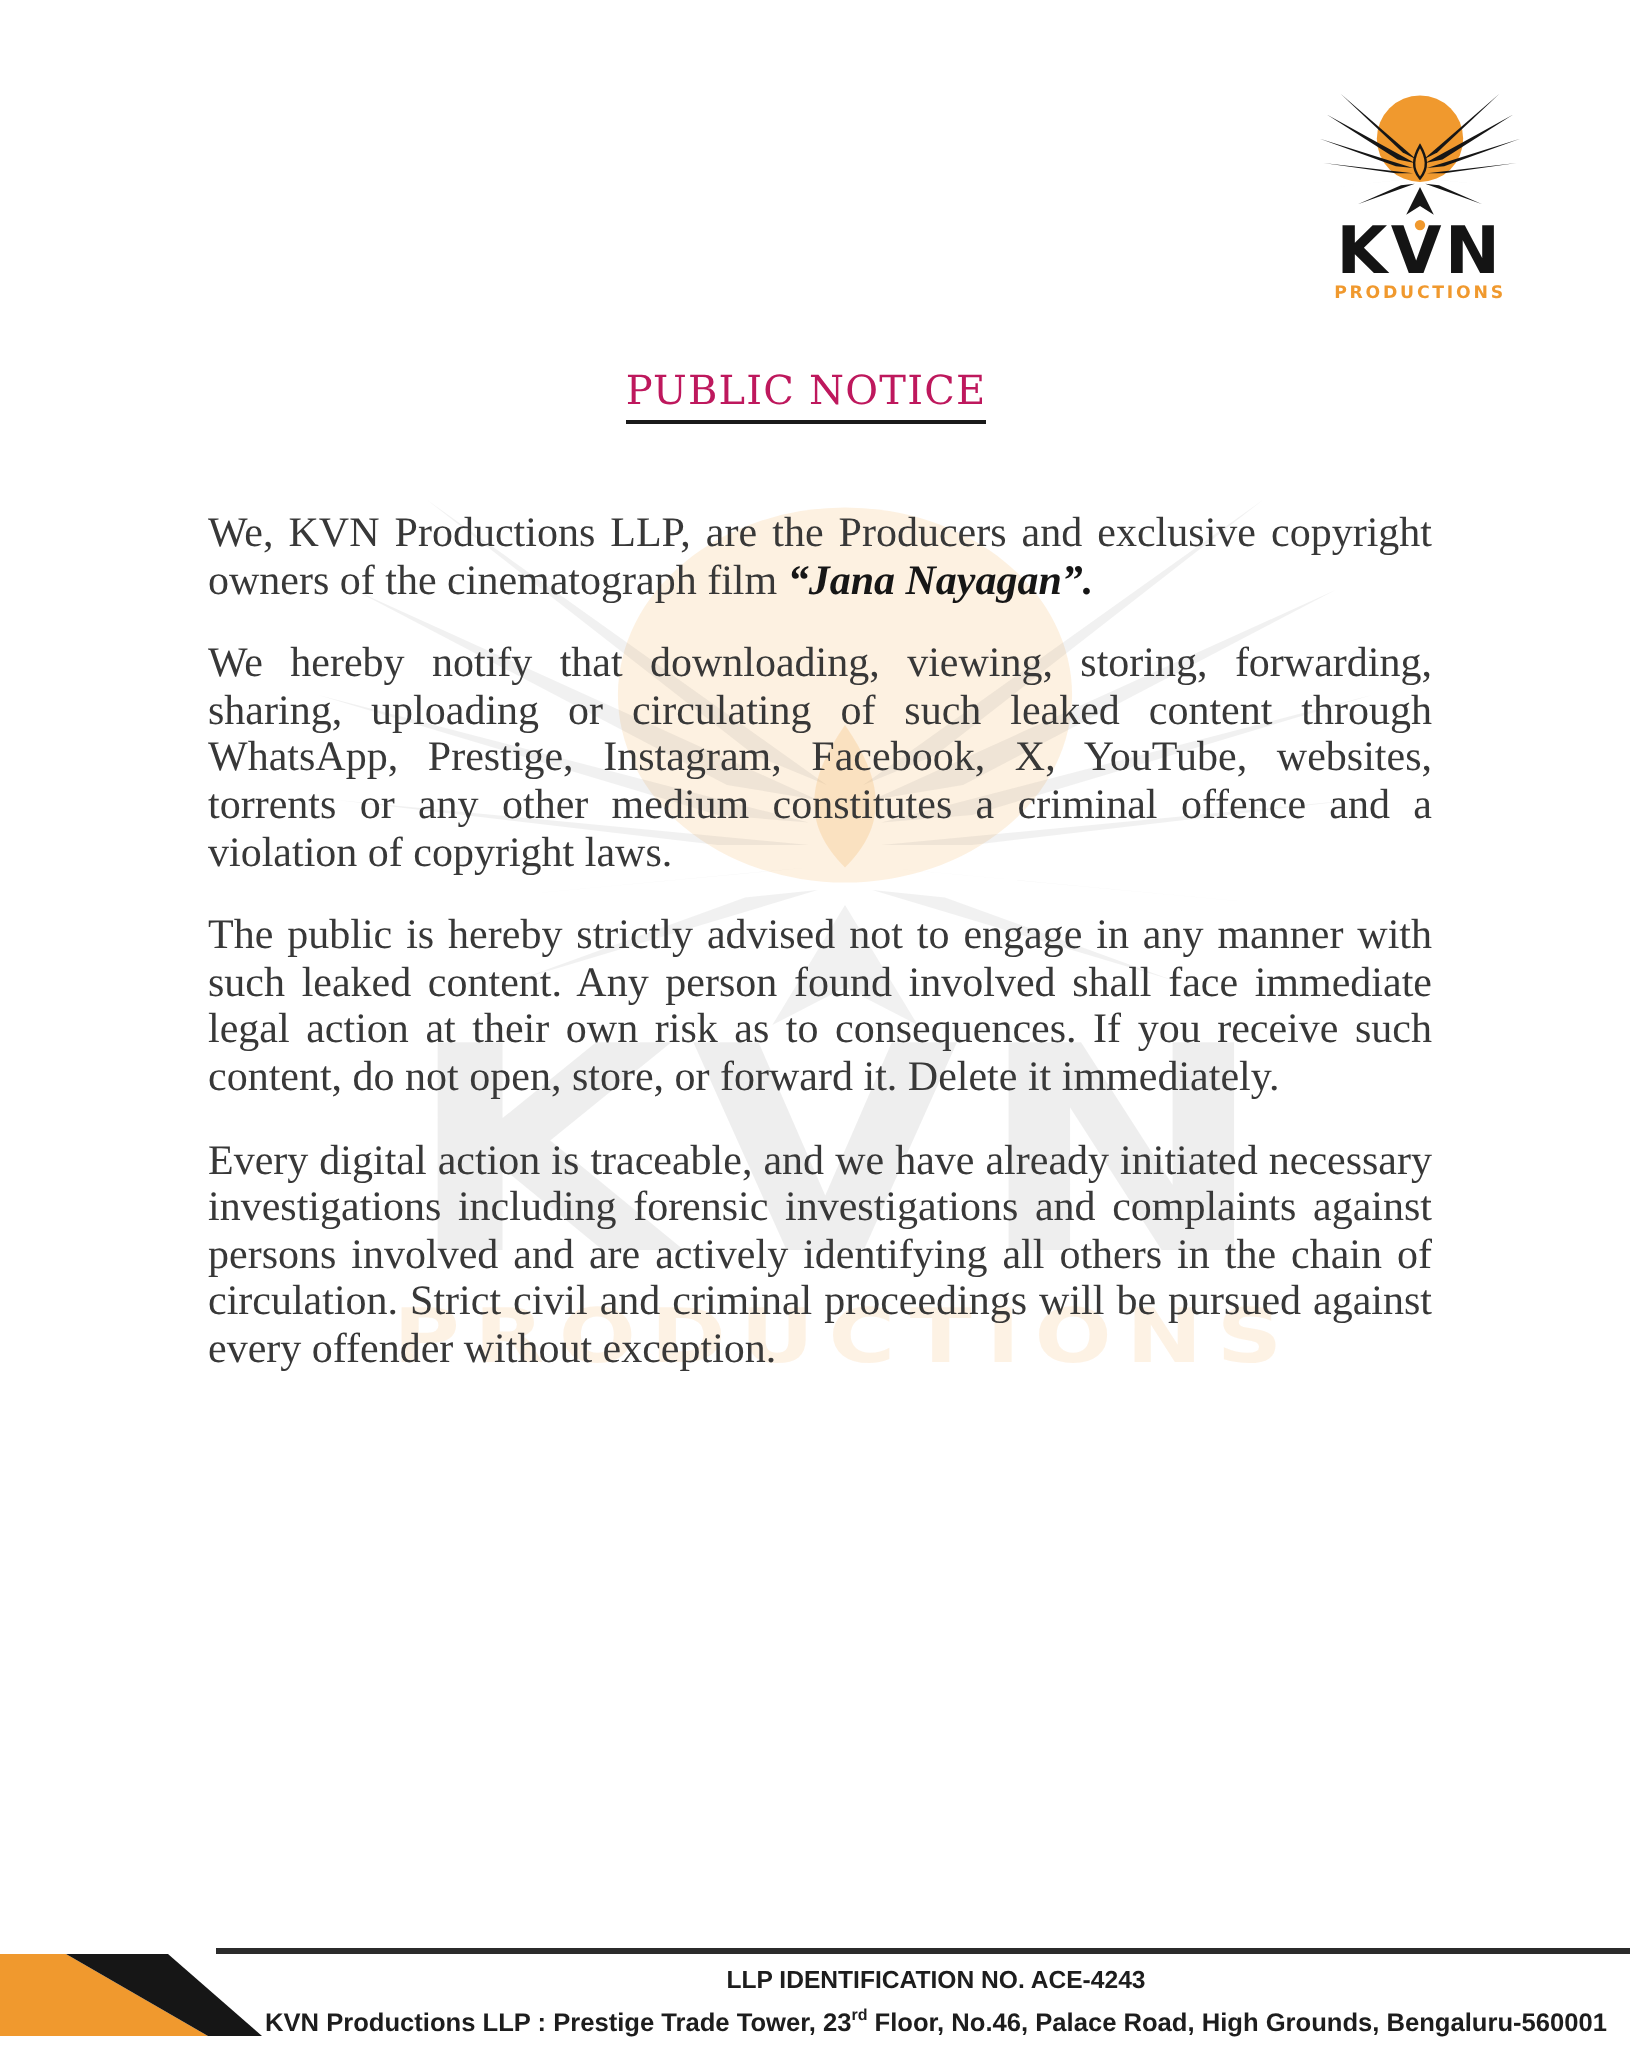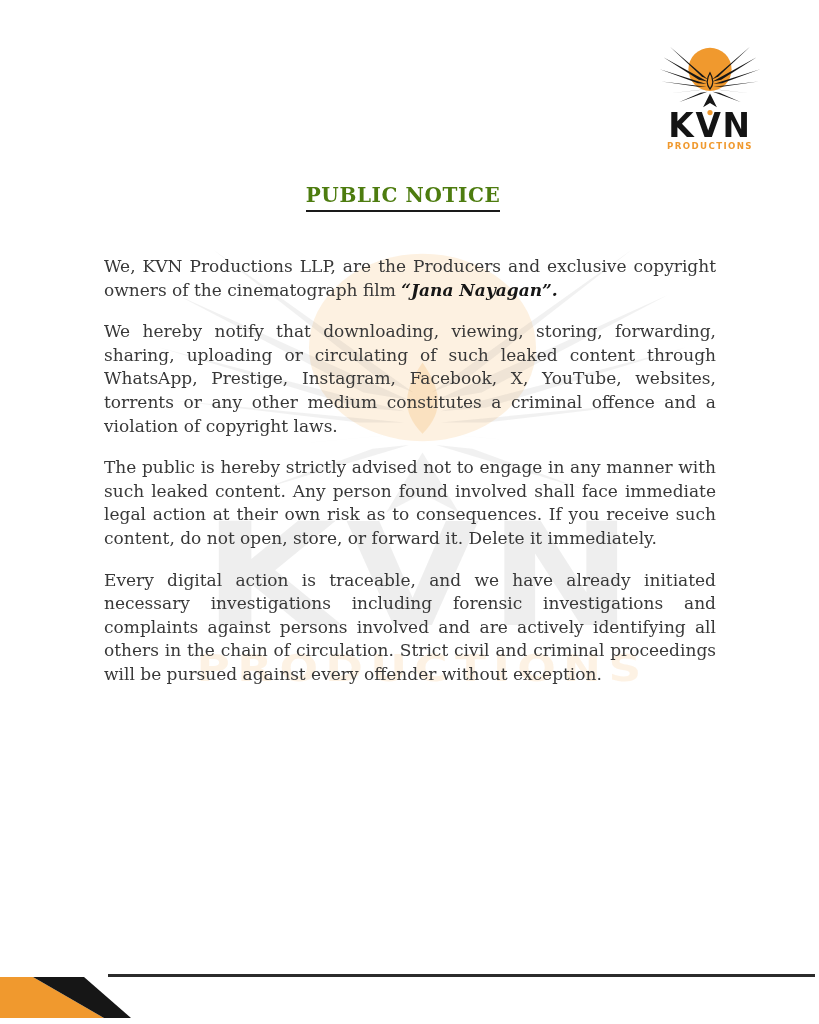--- a/index.html
+++ b/index.html
@@ -50,40 +50,41 @@
   .title-wrap {
     position: absolute;
     left: 0;
     top: 183px;
     width: 806px;
     text-align: center;
   }
   .title-wrap span {
     display: inline-block;
     font-size: 20px;
-    font-weight: bold;
+    font-weight: normal;
     letter-spacing: 0.6px;
-    color: #4d7c0f;
+    color: #be185d;
     border-bottom: 2.5px solid #1a1a1a;
     padding-bottom: 3px;
   }
 
   
   .content {
     position: absolute;
     left: 104px;
     top: 255px;
     width: 612px;
   }
   .content p {
     margin: 0 0 18px 0;
-    font-size: 17px;
+    font-size: 21px;
     line-height: 23.6px;
     text-align: justify;
     color: #383838;
+    font-family: Liberation Serif, serif;
   }
   .film-title {
     font-weight: bold;
     font-style: italic;
     color: #161616;
   }
 
   
   .footer-rule {
     position: absolute;
@@ -183,14 +184,18 @@
     <p><span>Every digital action is traceable, and we have already initiated necessary investigations including forensic investigations and complaints against persons involved and are actively identifying all others in the chain of circulation. Strict civil and criminal proceedings will be pursued against every offender without exception.</span></p>
   </div>
 
   <div class="footer-rule"></div>
 
   <svg class="footer-ribbon" viewBox="0 0 131 41" preserveAspectRatio="none" aria-hidden="true">
     <polygon points="0,0 33,0 104,41 0,41" fill="#f0992e"></polygon>
     <polygon points="33,0 84,0 131,41 104,41" fill="#161616"></polygon>
   </svg>
 
+  <div class="footer-text">
+    <div class="footer-line1">LLP IDENTIFICATION NO. ACE-4243</div>
+    <div class="footer-line2"><span>KVN Productions LLP : Prestige Trade Tower, 23</span><sup>rd</sup><span> Floor, No.46, Palace Road, High Grounds, Bengaluru-560001</span></div>
+  </div>
 
 </div>
 
 </body></html>

